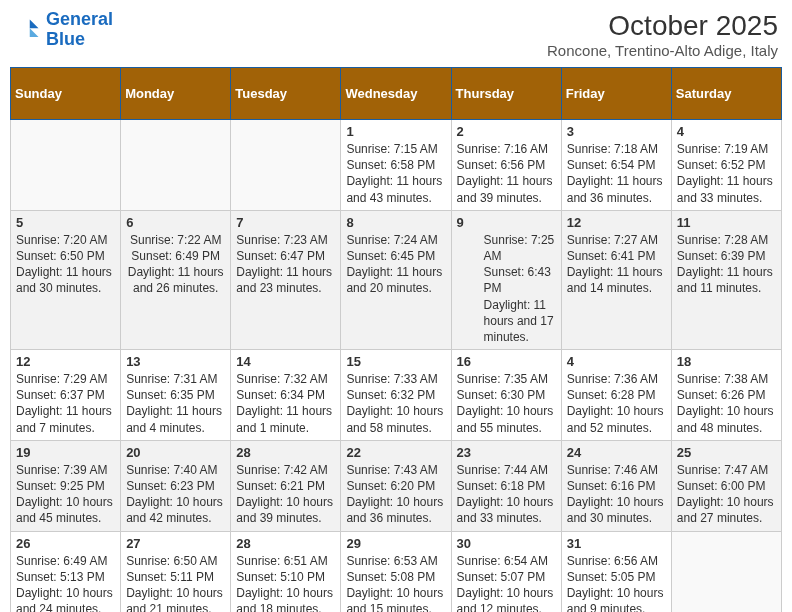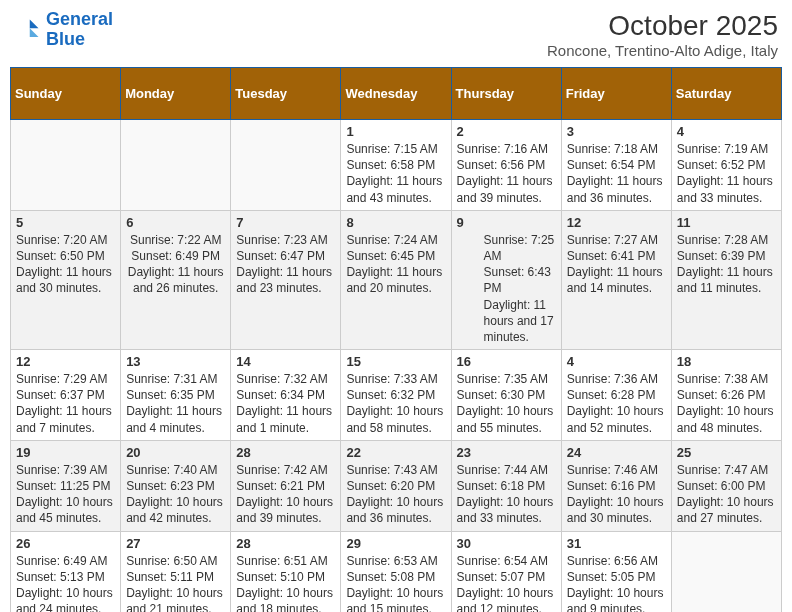--- a/index.html
+++ b/index.html
@@ -237,21 +237,21 @@
           <div class="day-number">18</div>
           <div class="day-info" style="white-space: pre-line;">Sunrise: 7:38 AM
 Sunset: 6:26 PM
 Daylight: 10 hours and 48 minutes.</div>
         </td>
       </tr>
       <tr class="row-shade">
         <td>
           <div class="day-number">19</div>
           <div class="day-info" style="white-space: pre-line;">Sunrise: 7:39 AM
-Sunset: 11:25 PM
+Sunset: 9:25 PM
 Daylight: 10 hours and 45 minutes.</div>
         </td>
         <td>
           <div class="day-number">20</div>
           <div class="day-info" style="white-space: pre-line;">Sunrise: 7:40 AM
 Sunset: 6:23 PM
 Daylight: 10 hours and 42 minutes.</div>
         </td>
         <td>
           <div class="day-number">28</div>

